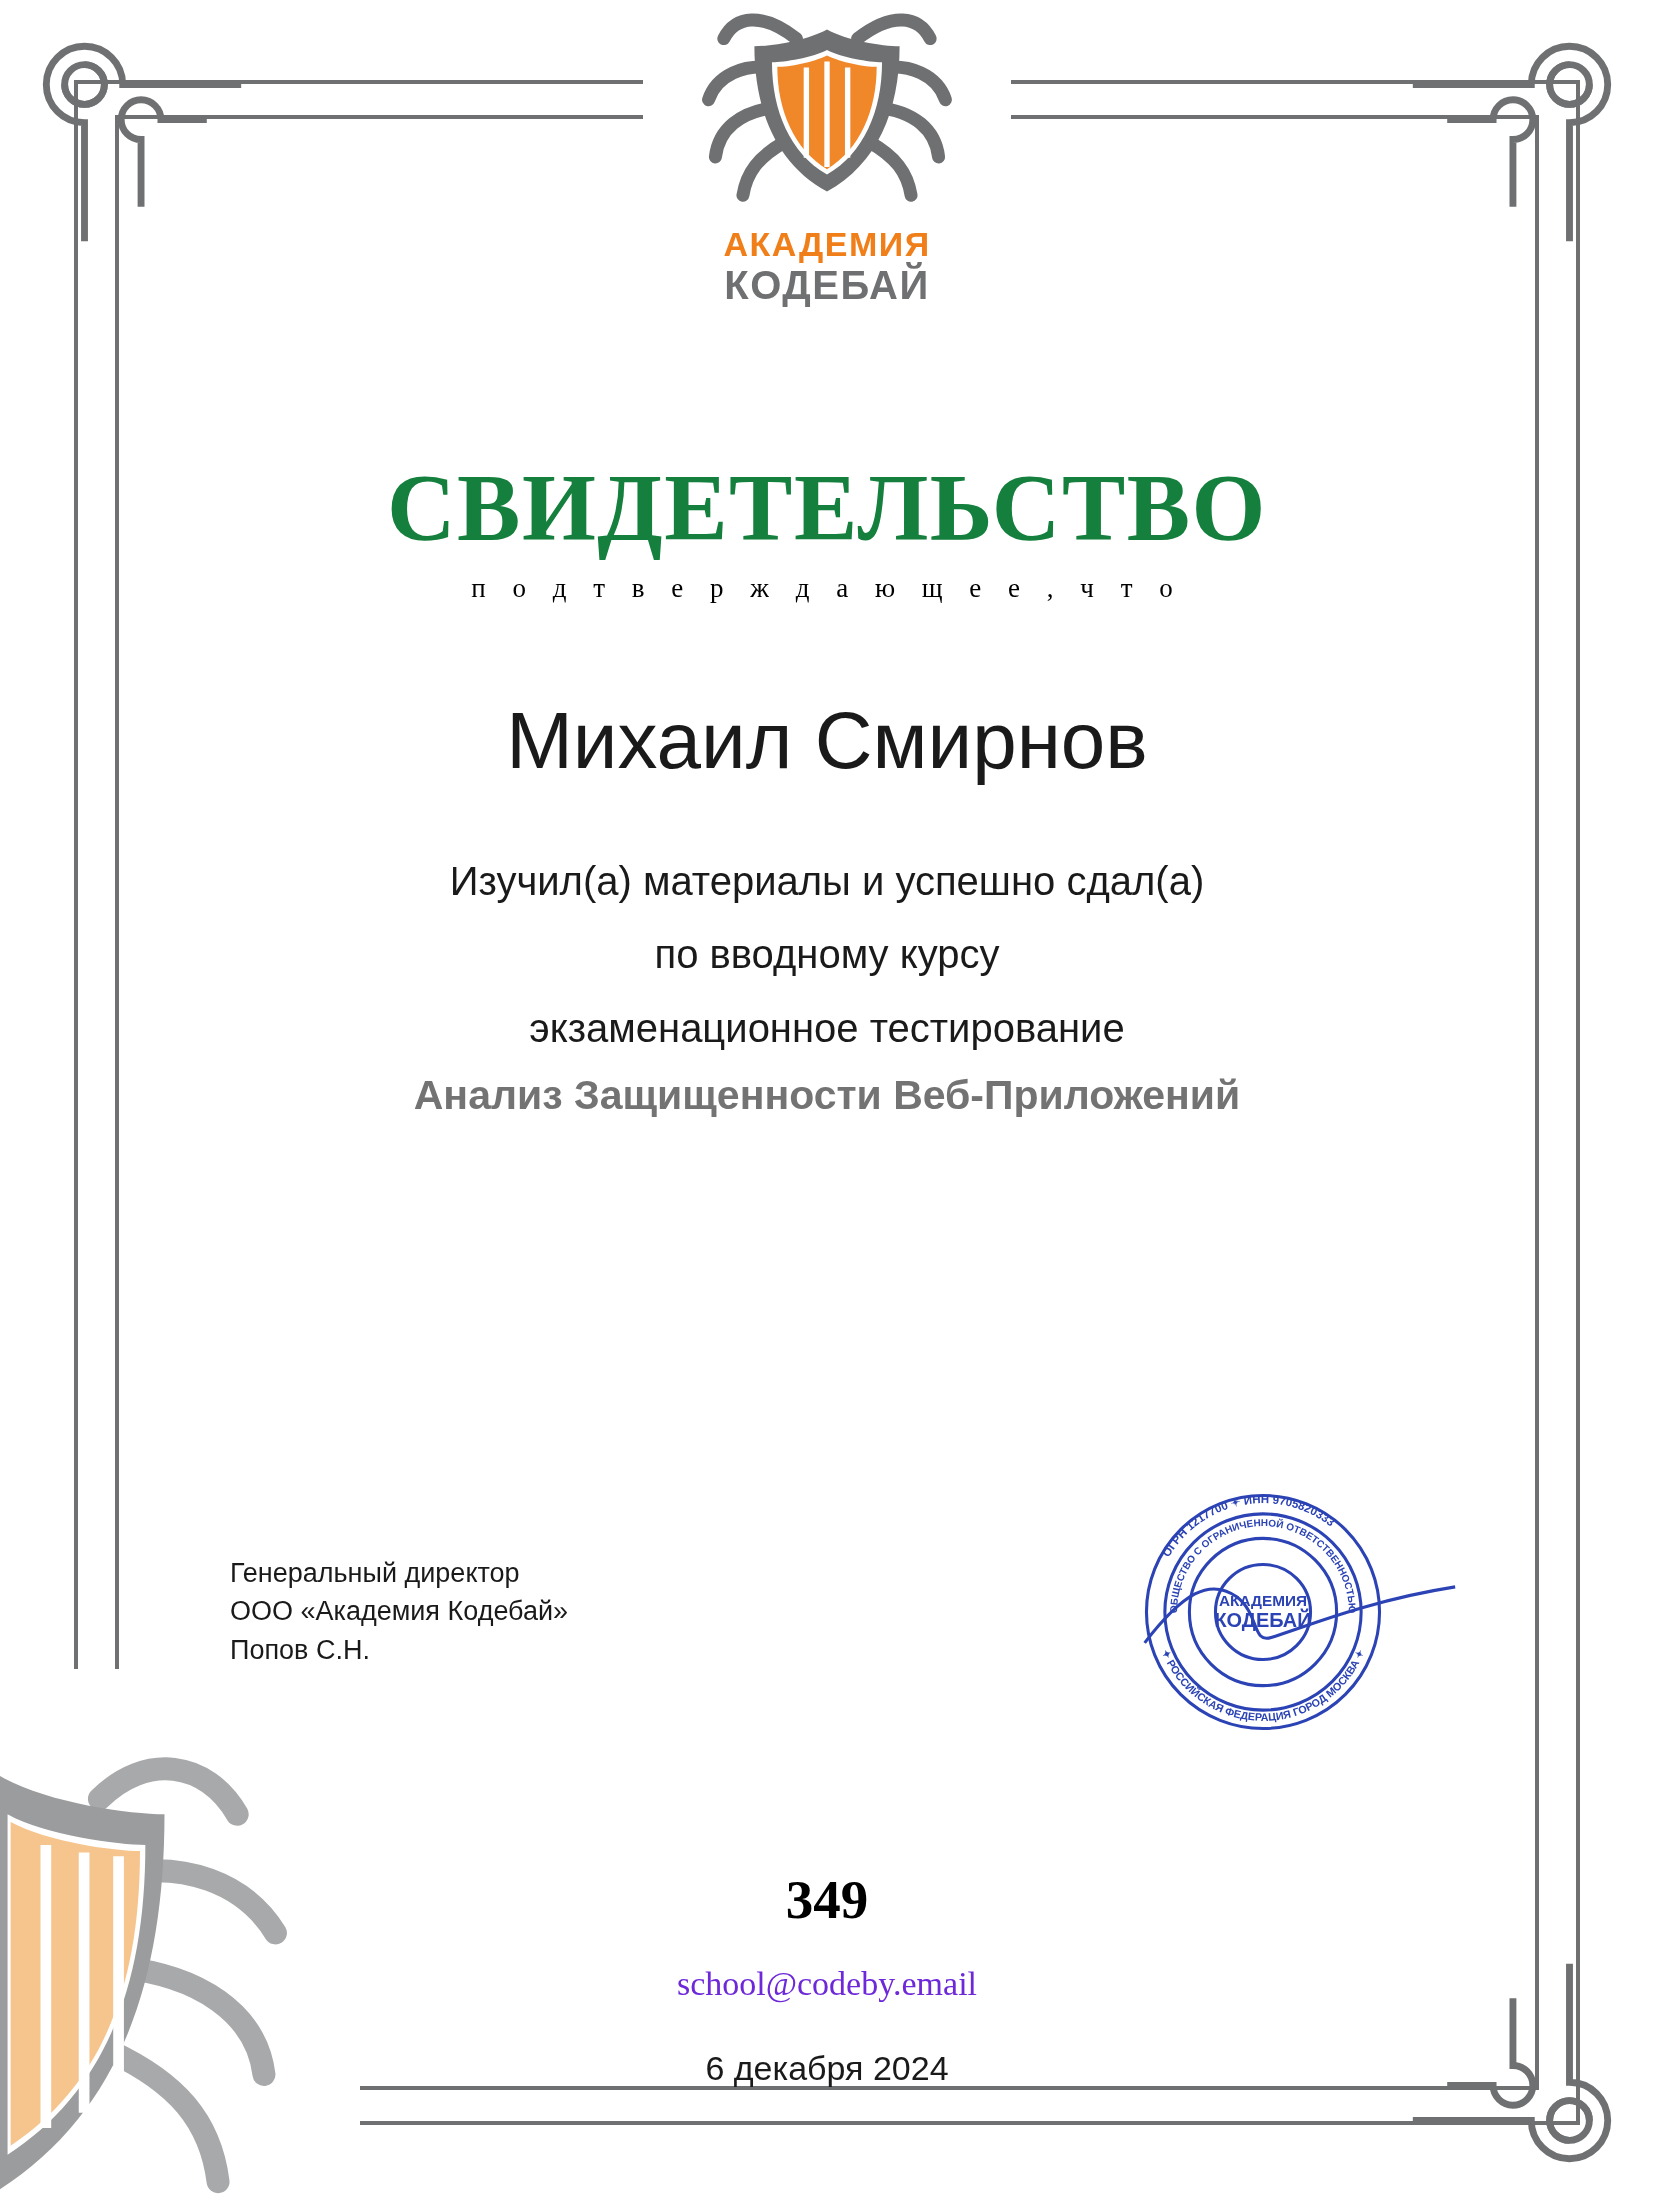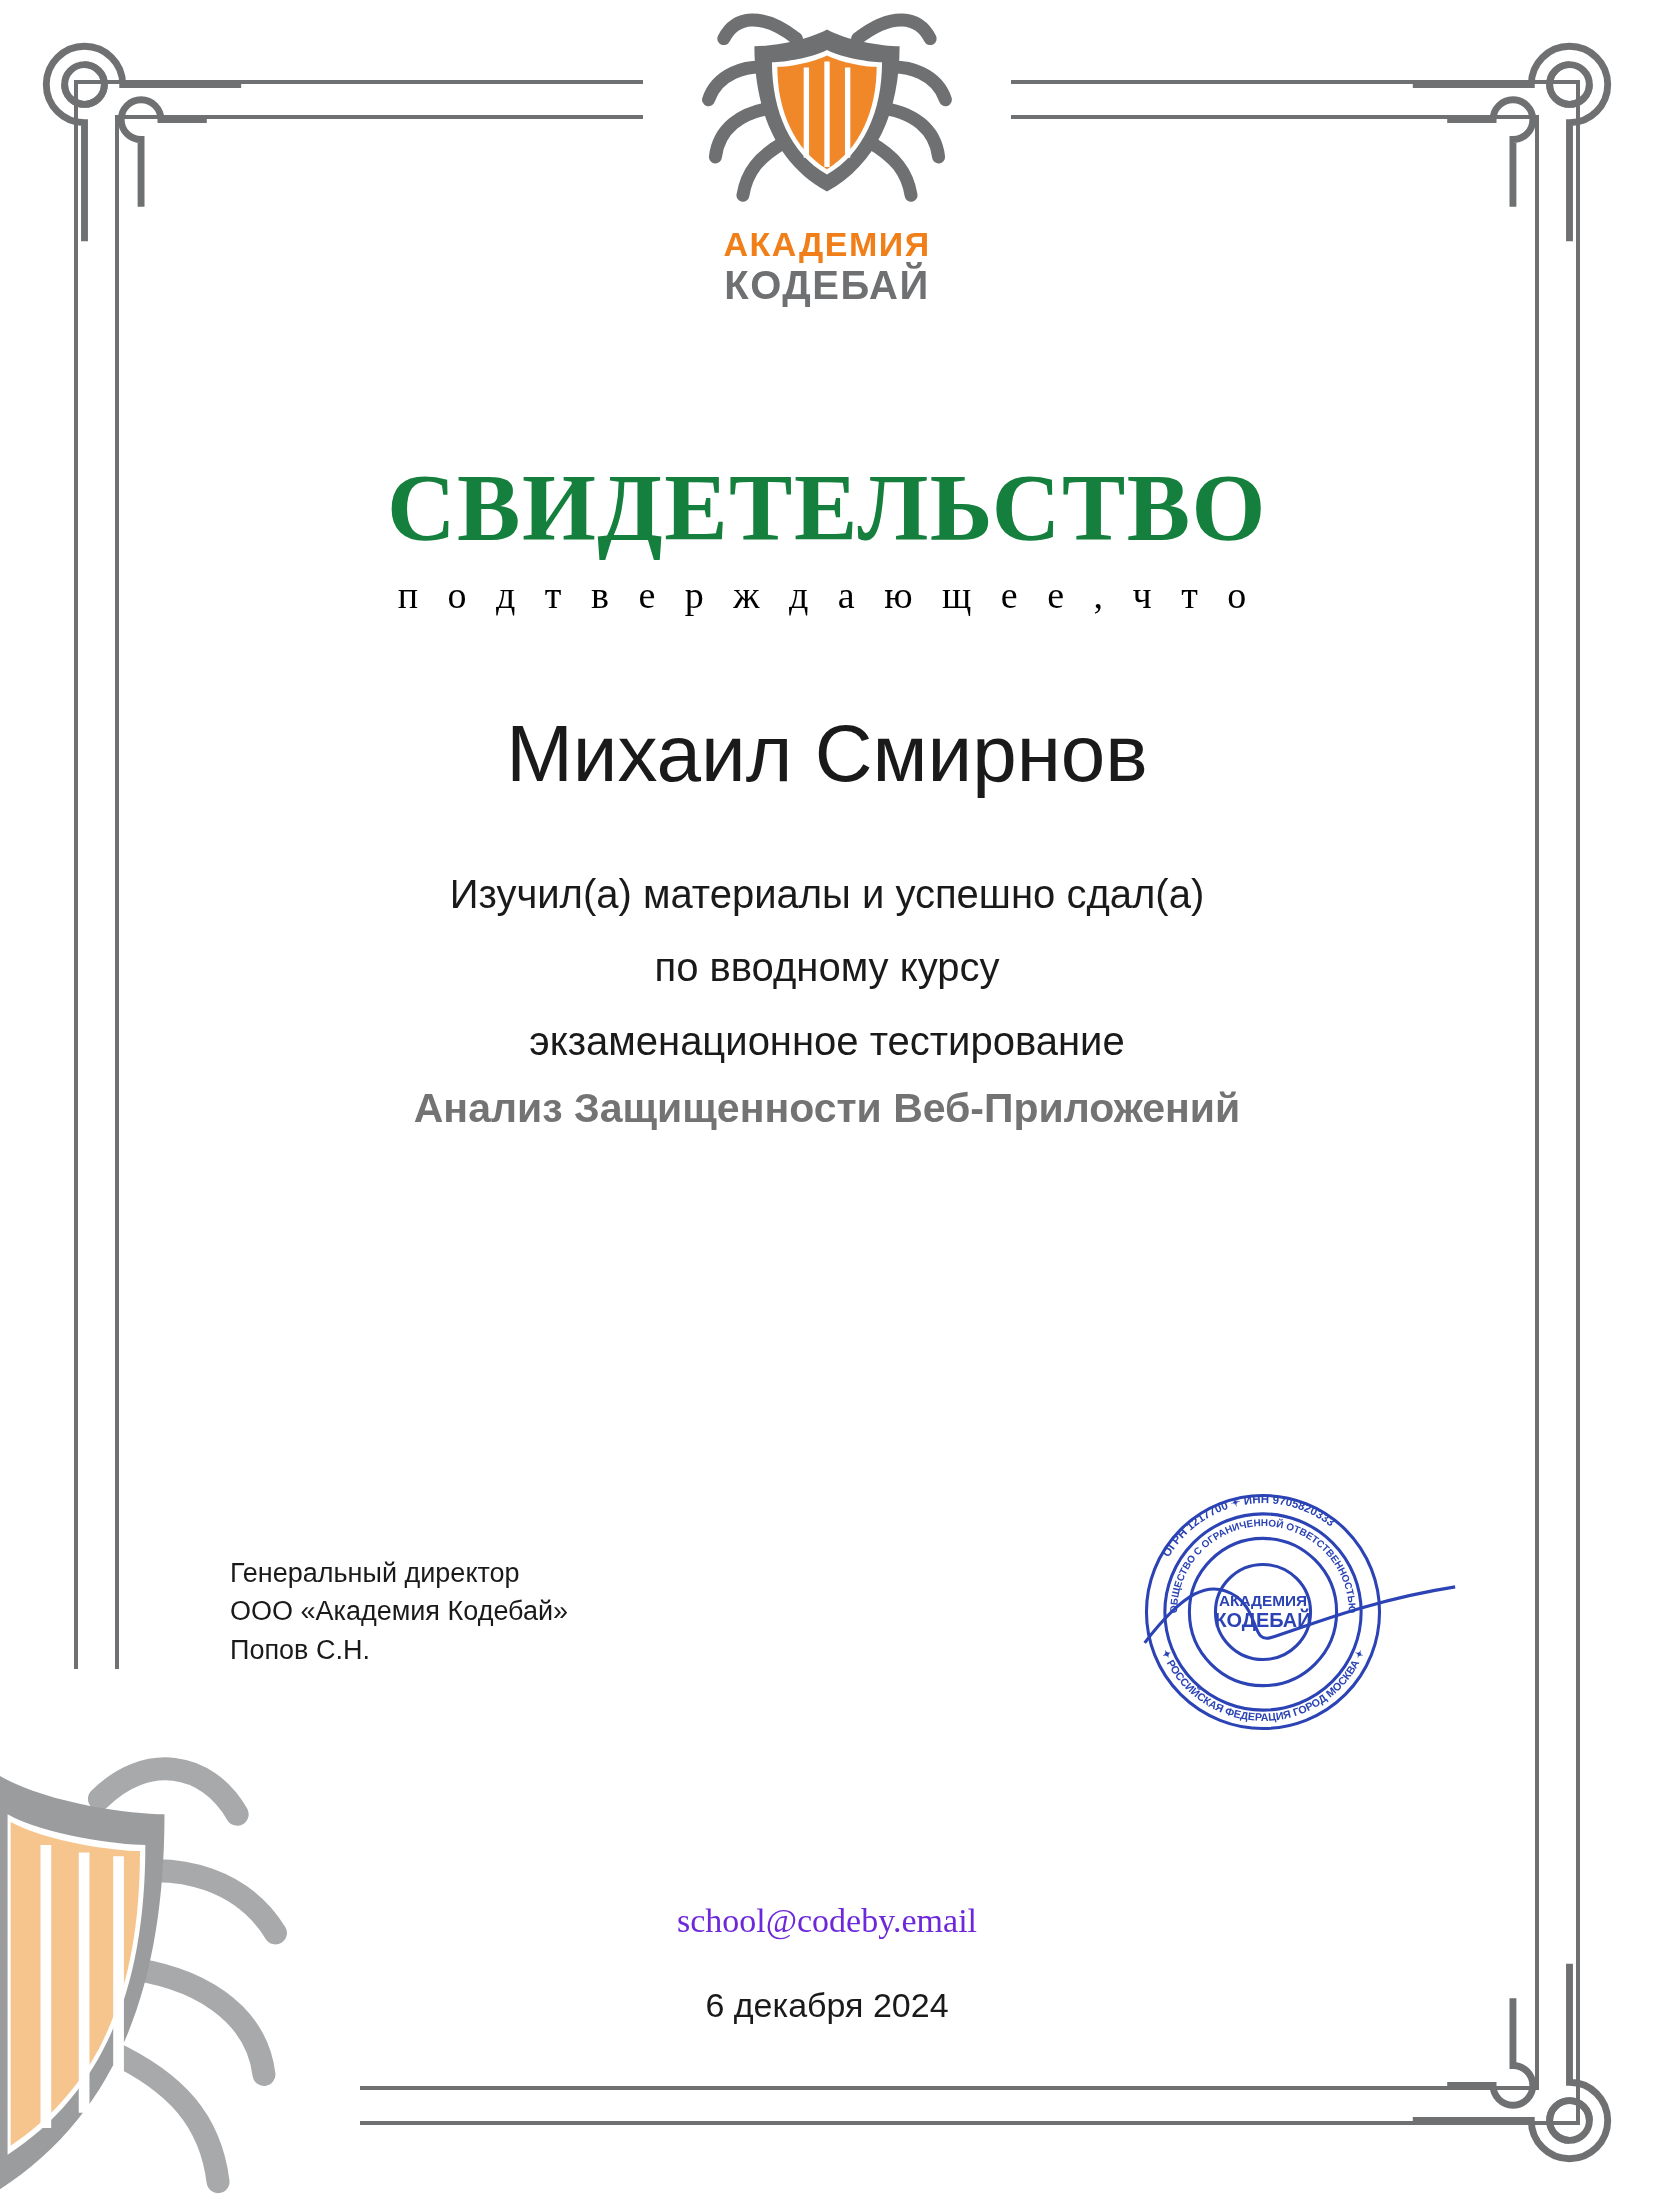--- a/index.html
+++ b/index.html
@@ -91,21 +91,21 @@
   .cert-title {
     font-family: "Liberation Serif", serif;
     font-weight: bold;
     font-size: 95px;
     letter-spacing: 1.5px;
     line-height: 1.05;
     color: #15803d;
   }
   .cert-subtitle {
     font-family: "Liberation Serif", serif;
-    font-size: 38px;
+    font-size: 27px;
     letter-spacing: 10px;
     margin-top: 13.8px;
     color: #000000;
   }
   .recipient {
     font-size: 80px;
     margin-top: 93px;
     color: #1a1a1a;
     line-height: 1.1;
   }
@@ -309,20 +309,21 @@
       <text x="180" y="200" font-size="26" text-anchor="middle">КОДЕБАЙ</text>
     </g>
   </svg>
 </div>
 
 <svg class="sig-stroke" viewBox="0 0 420 120">
   <path d="M10 95 C60 30 95 10 130 35 C160 58 150 96 175 88 C215 76 300 40 415 22" fill="none" stroke="#2b43b4" stroke-width="4"></path>
 </svg>
 
 <div class="footer">
+  <div class="cert-number">349</div>
   <div class="email">school@codeby.email</div>
   <div class="date">6 декабря 2024</div>
 </div>
 
 <svg class="beetle-bl" viewBox="0 0 520 640">
   <g stroke="#a8a9ab" stroke-width="30" fill="none" stroke-linecap="round">
     <path d="M190 90 C250 30 330 40 370 110"></path>
     <path d="M210 190 C300 170 380 200 420 265"></path>
     <path d="M215 310 C320 320 395 370 405 450"></path>
     <path d="M205 420 C290 460 335 510 345 590"></path>

